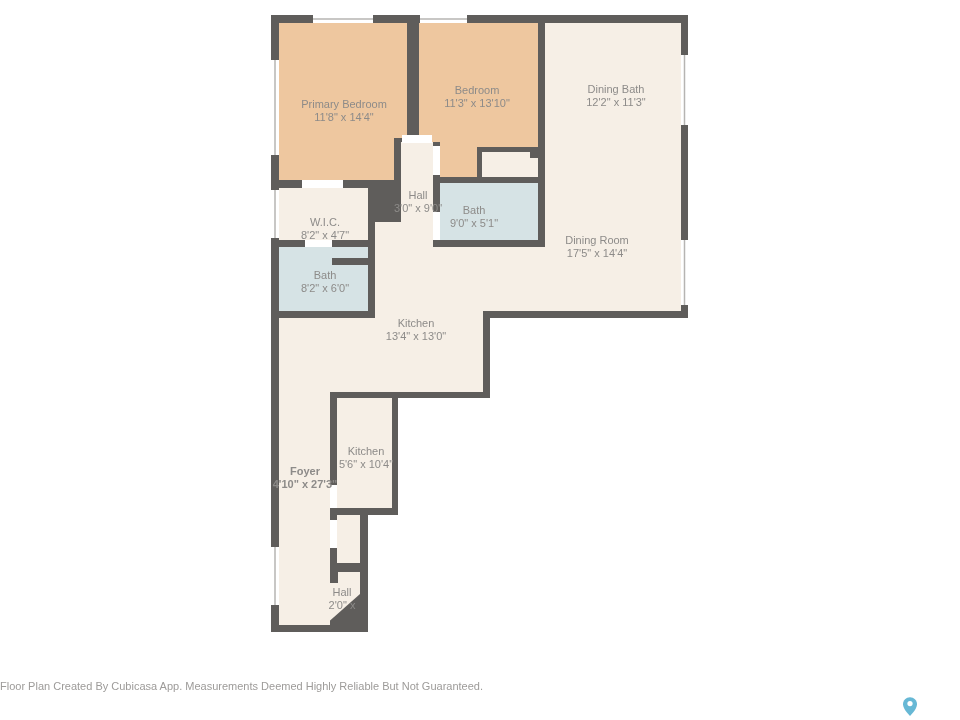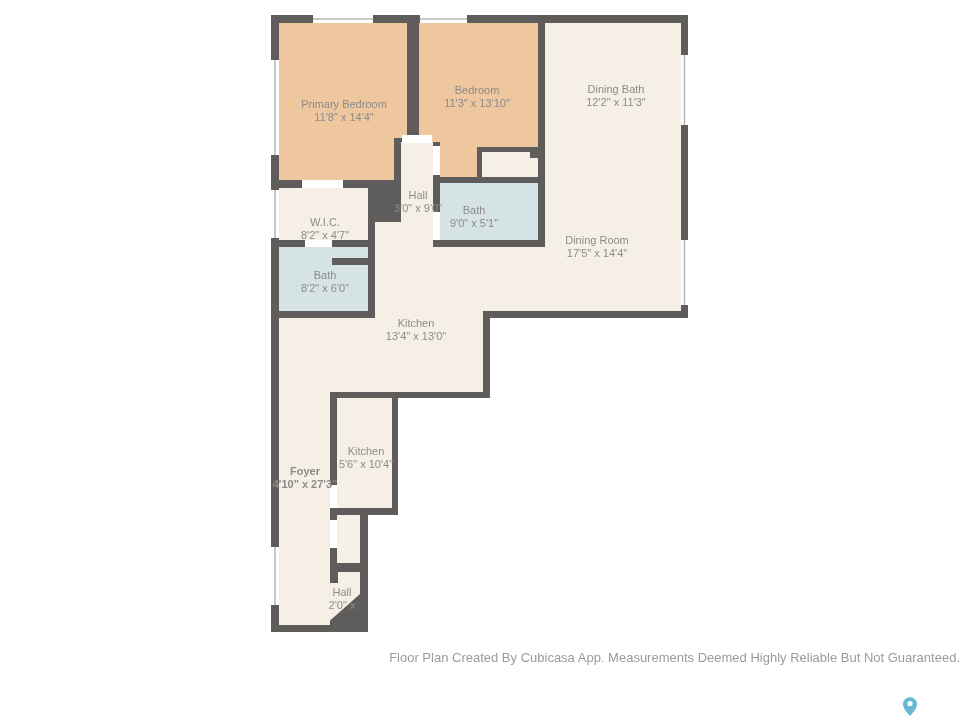--- a/index.html
+++ b/index.html
@@ -2,22 +2,22 @@
 <html><head>
 <meta charset="utf-8">
 <style>
   html,body{margin:0;padding:0;background:#ffffff;}
   #canvas{position:relative;width:960px;height:720px;background:#ffffff;overflow:hidden;
           font-family:"Liberation Sans", sans-serif;}
   #plan-svg{position:absolute;left:0;top:0;}
   .room-label{position:absolute;transform:translate(-50%,-50%);text-align:center;
               font-size:11px;line-height:13px;color:#8d8b89;white-space:nowrap;z-index:5;}
   .room-label .dims{display:block;}
-  #footer-disclaimer{position:absolute;left:0;top:650px;width:100%;text-align:right;
-                     font-size:13px;color:#9d9b99;z-index:5;}
+  #footer-disclaimer{position:absolute;left:0;top:680px;width:100%;text-align:left;
+                     font-size:11px;color:#9d9b99;z-index:5;}
   #brand-pin{position:absolute;left:903px;top:697px;z-index:5;}
 </style>
 </head>
 <body>
 
 <div id="canvas">
 
   <svg id="plan-svg" width="960" height="720" viewBox="0 0 960 720">
 
     <path d="M271,15 H688 V318 H490 V398 H398 V515 H368 V632 H271 Z" fill="#5f5d5b"></path>

